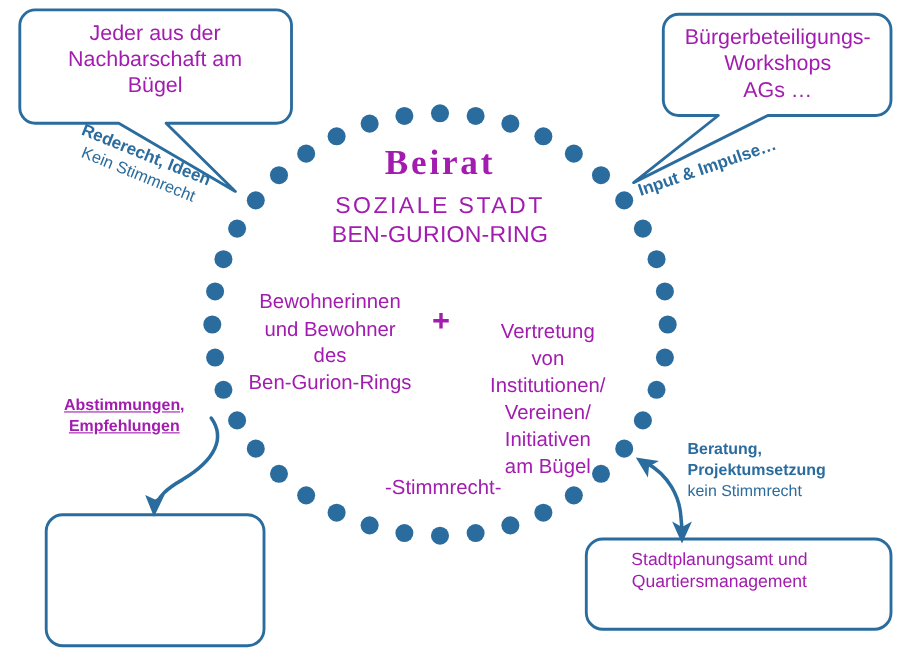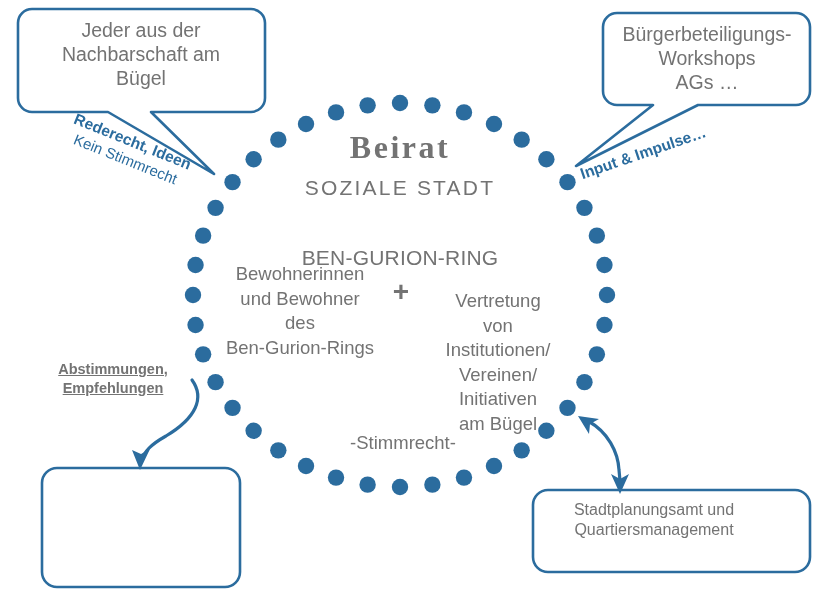--- a/index.html
+++ b/index.html
@@ -21,21 +21,21 @@
     height: 600px;
   }
   svg.layer {
     position: absolute;
     left: 0; top: 0;
     width: 820px;
     height: 600px;
   }
   .txt {
     position: absolute;
-    color: #737373;
+    color: #a21caf;
     text-align: center;
     line-height: 1.24;
     white-space: pre-line;
   }
 
   
   #bubble-tl-text {
     left: 24px; top: 18px; width: 234px;
     font-size: 19.5px;
   }
@@ -62,21 +62,20 @@
   }
   #ring-sub1 {
     left: 250px; top: 175px; width: 300px;
     font-size: 21px;
     letter-spacing: 2.2px;
   }
   #ring-sub2 {
     left: 250px; top: 201px; width: 300px;
     font-size: 21px;
     letter-spacing: 0.2px;
-    margin-top: 44px;
   }
   #col-left {
     left: 210px; top: 262px; width: 180px;
     font-size: 18.5px;
     line-height: 1.33;
   }
   #col-right {
     left: 418px; top: 262px; width: 160px;
     font-size: 18.5px;
     line-height: 1.33;
@@ -251,16 +250,21 @@
 von
 Institutionen/
 Vereinen/
 Initiativen
 am Bügel</div>
   <div class="txt" id="stimmrecht">-Stimmrecht-</div>
 
   <div class="txt" id="label-abstimmungen">Abstimmungen,
 Empfehlungen</div>
 
+  <div id="label-beratung" class="rot-label">
+    <span class="b1">Beratung,</span>
+    <span class="b2">Projektumsetzung</span>
+    <span class="b3">kein Stimmrecht</span>
+  </div>
   <div class="txt" id="box-br-text">Stadtplanungsamt und
 Quartiersmanagement</div>
 
 </div>
 
 </body></html>

